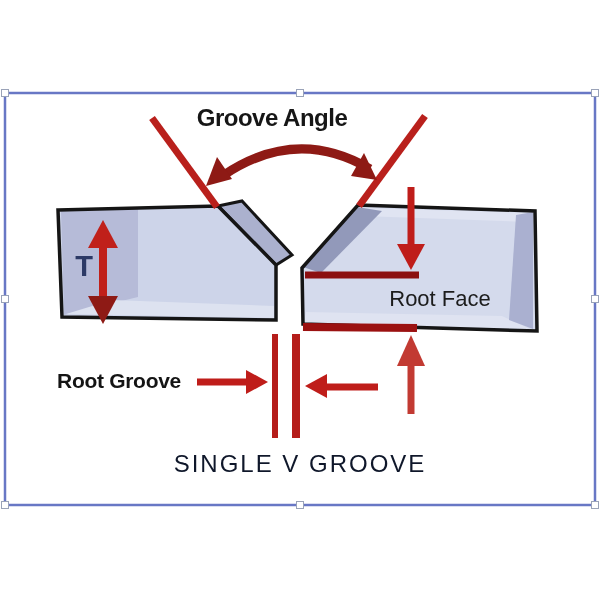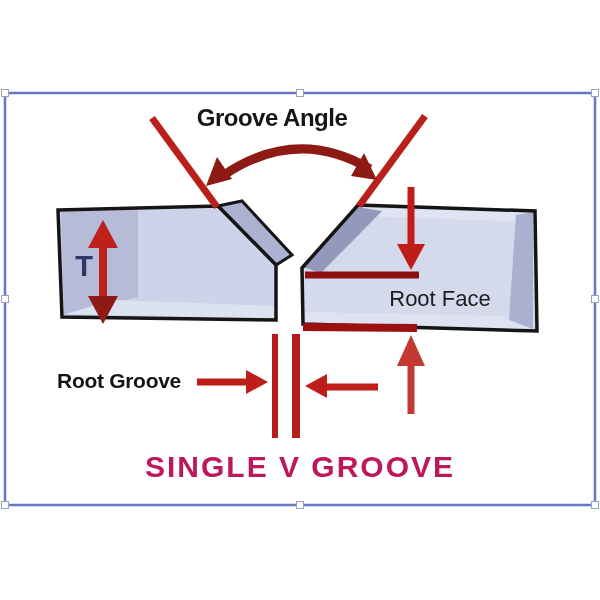--- a/index.html
+++ b/index.html
@@ -7,21 +7,21 @@
     width:600px;height:600px;position:relative;background:#ffffff;
     font-family:"Liberation Sans", sans-serif;overflow:hidden;
   }
   #stage{position:absolute;left:0;top:0;width:600px;height:600px;}
   svg{position:absolute;left:0;top:0;}
   .lbl{position:absolute;white-space:nowrap;transform:translateX(-50%);}
   .lbl-groove{left:272px;top:104px;font-size:24px;font-weight:bold;color:#161616;letter-spacing:-0.5px;}
   .lbl-t{left:84px;top:250px;font-size:29px;font-weight:bold;color:#2c3966;}
   .lbl-rootface{left:424px;top:286px;font-size:22px;font-weight:400;color:#1c1c1c;margin-left:16px;}
   .lbl-rootopening{left:119px;top:369px;font-size:21px;font-weight:bold;color:#141414;letter-spacing:-0.3px;}
-  .lbl-title{left:300px;top:450px;font-size:30px;font-weight:700;color:#be185d;letter-spacing:2px;}
+  .lbl-title{left:300px;top:450px;font-size:24px;font-weight:400;color:#0f172a;letter-spacing:2px;}
 </style>
 </head>
 <body>
 
 <div id="stage">
 
   <svg width="600" height="600" viewBox="0 0 600 600">
 
     <g>
       <rect x="5" y="93" width="590" height="412" fill="none" stroke="#6877c5" stroke-width="2.5"></rect>

